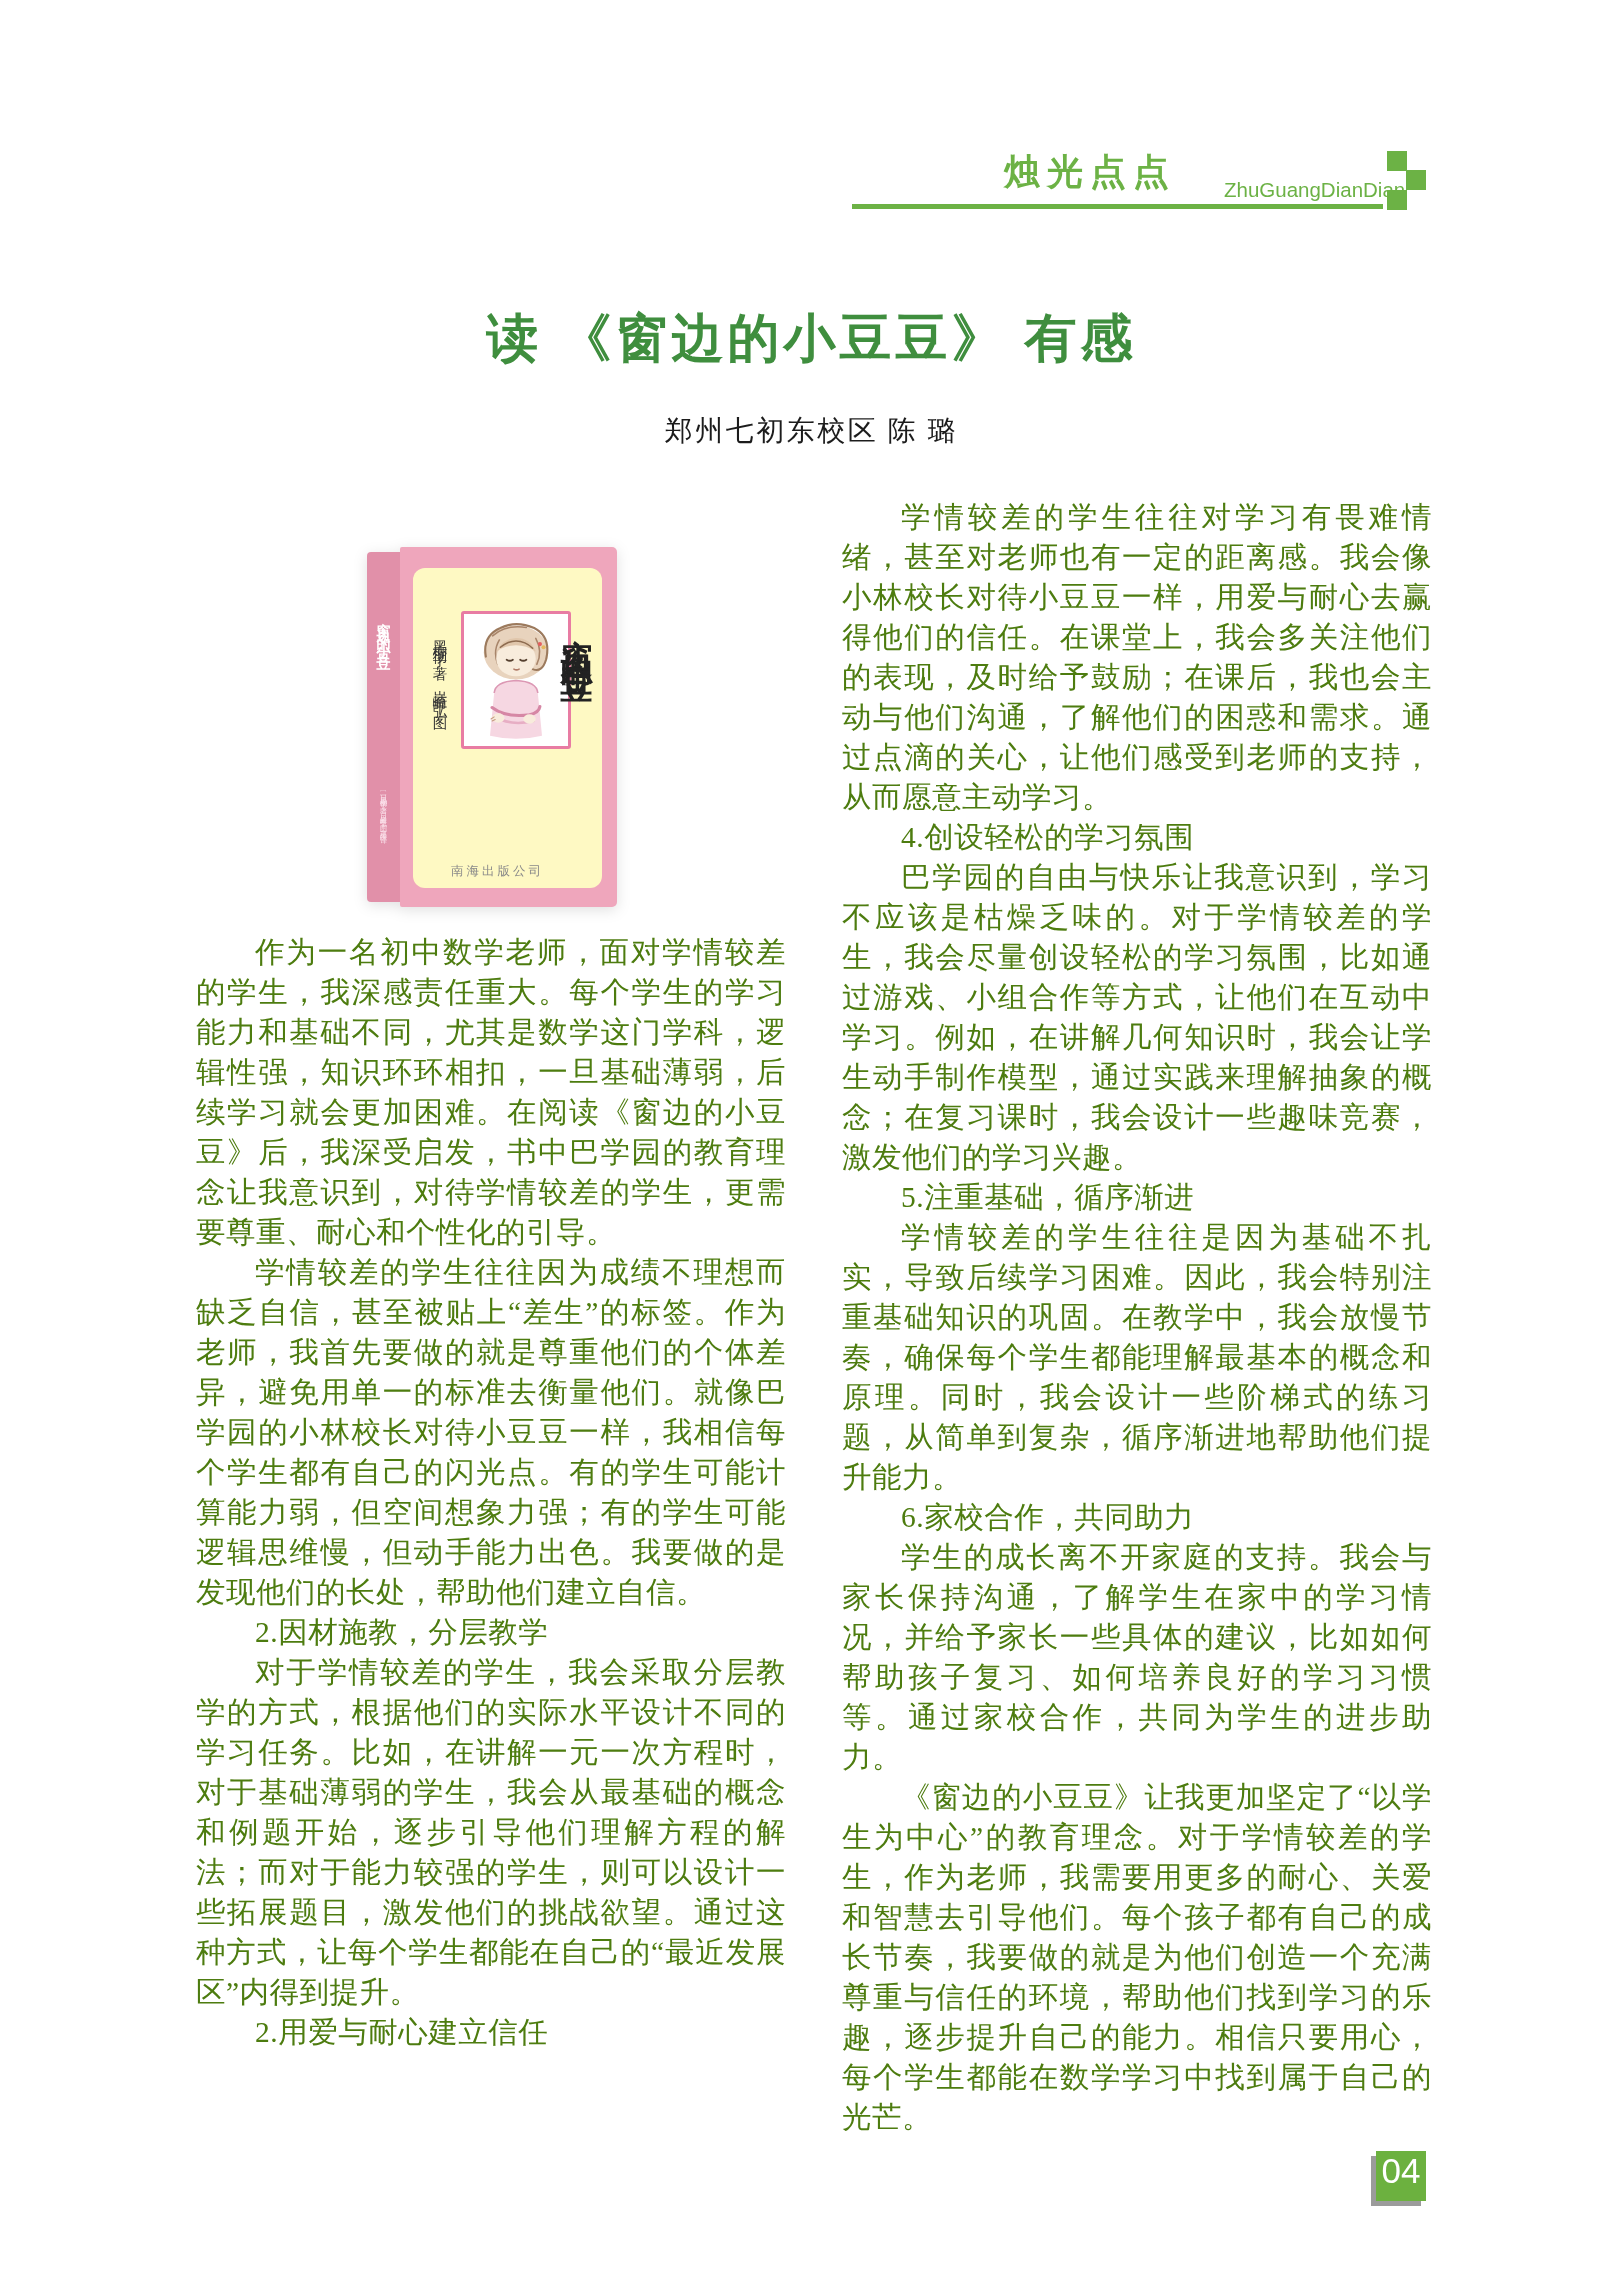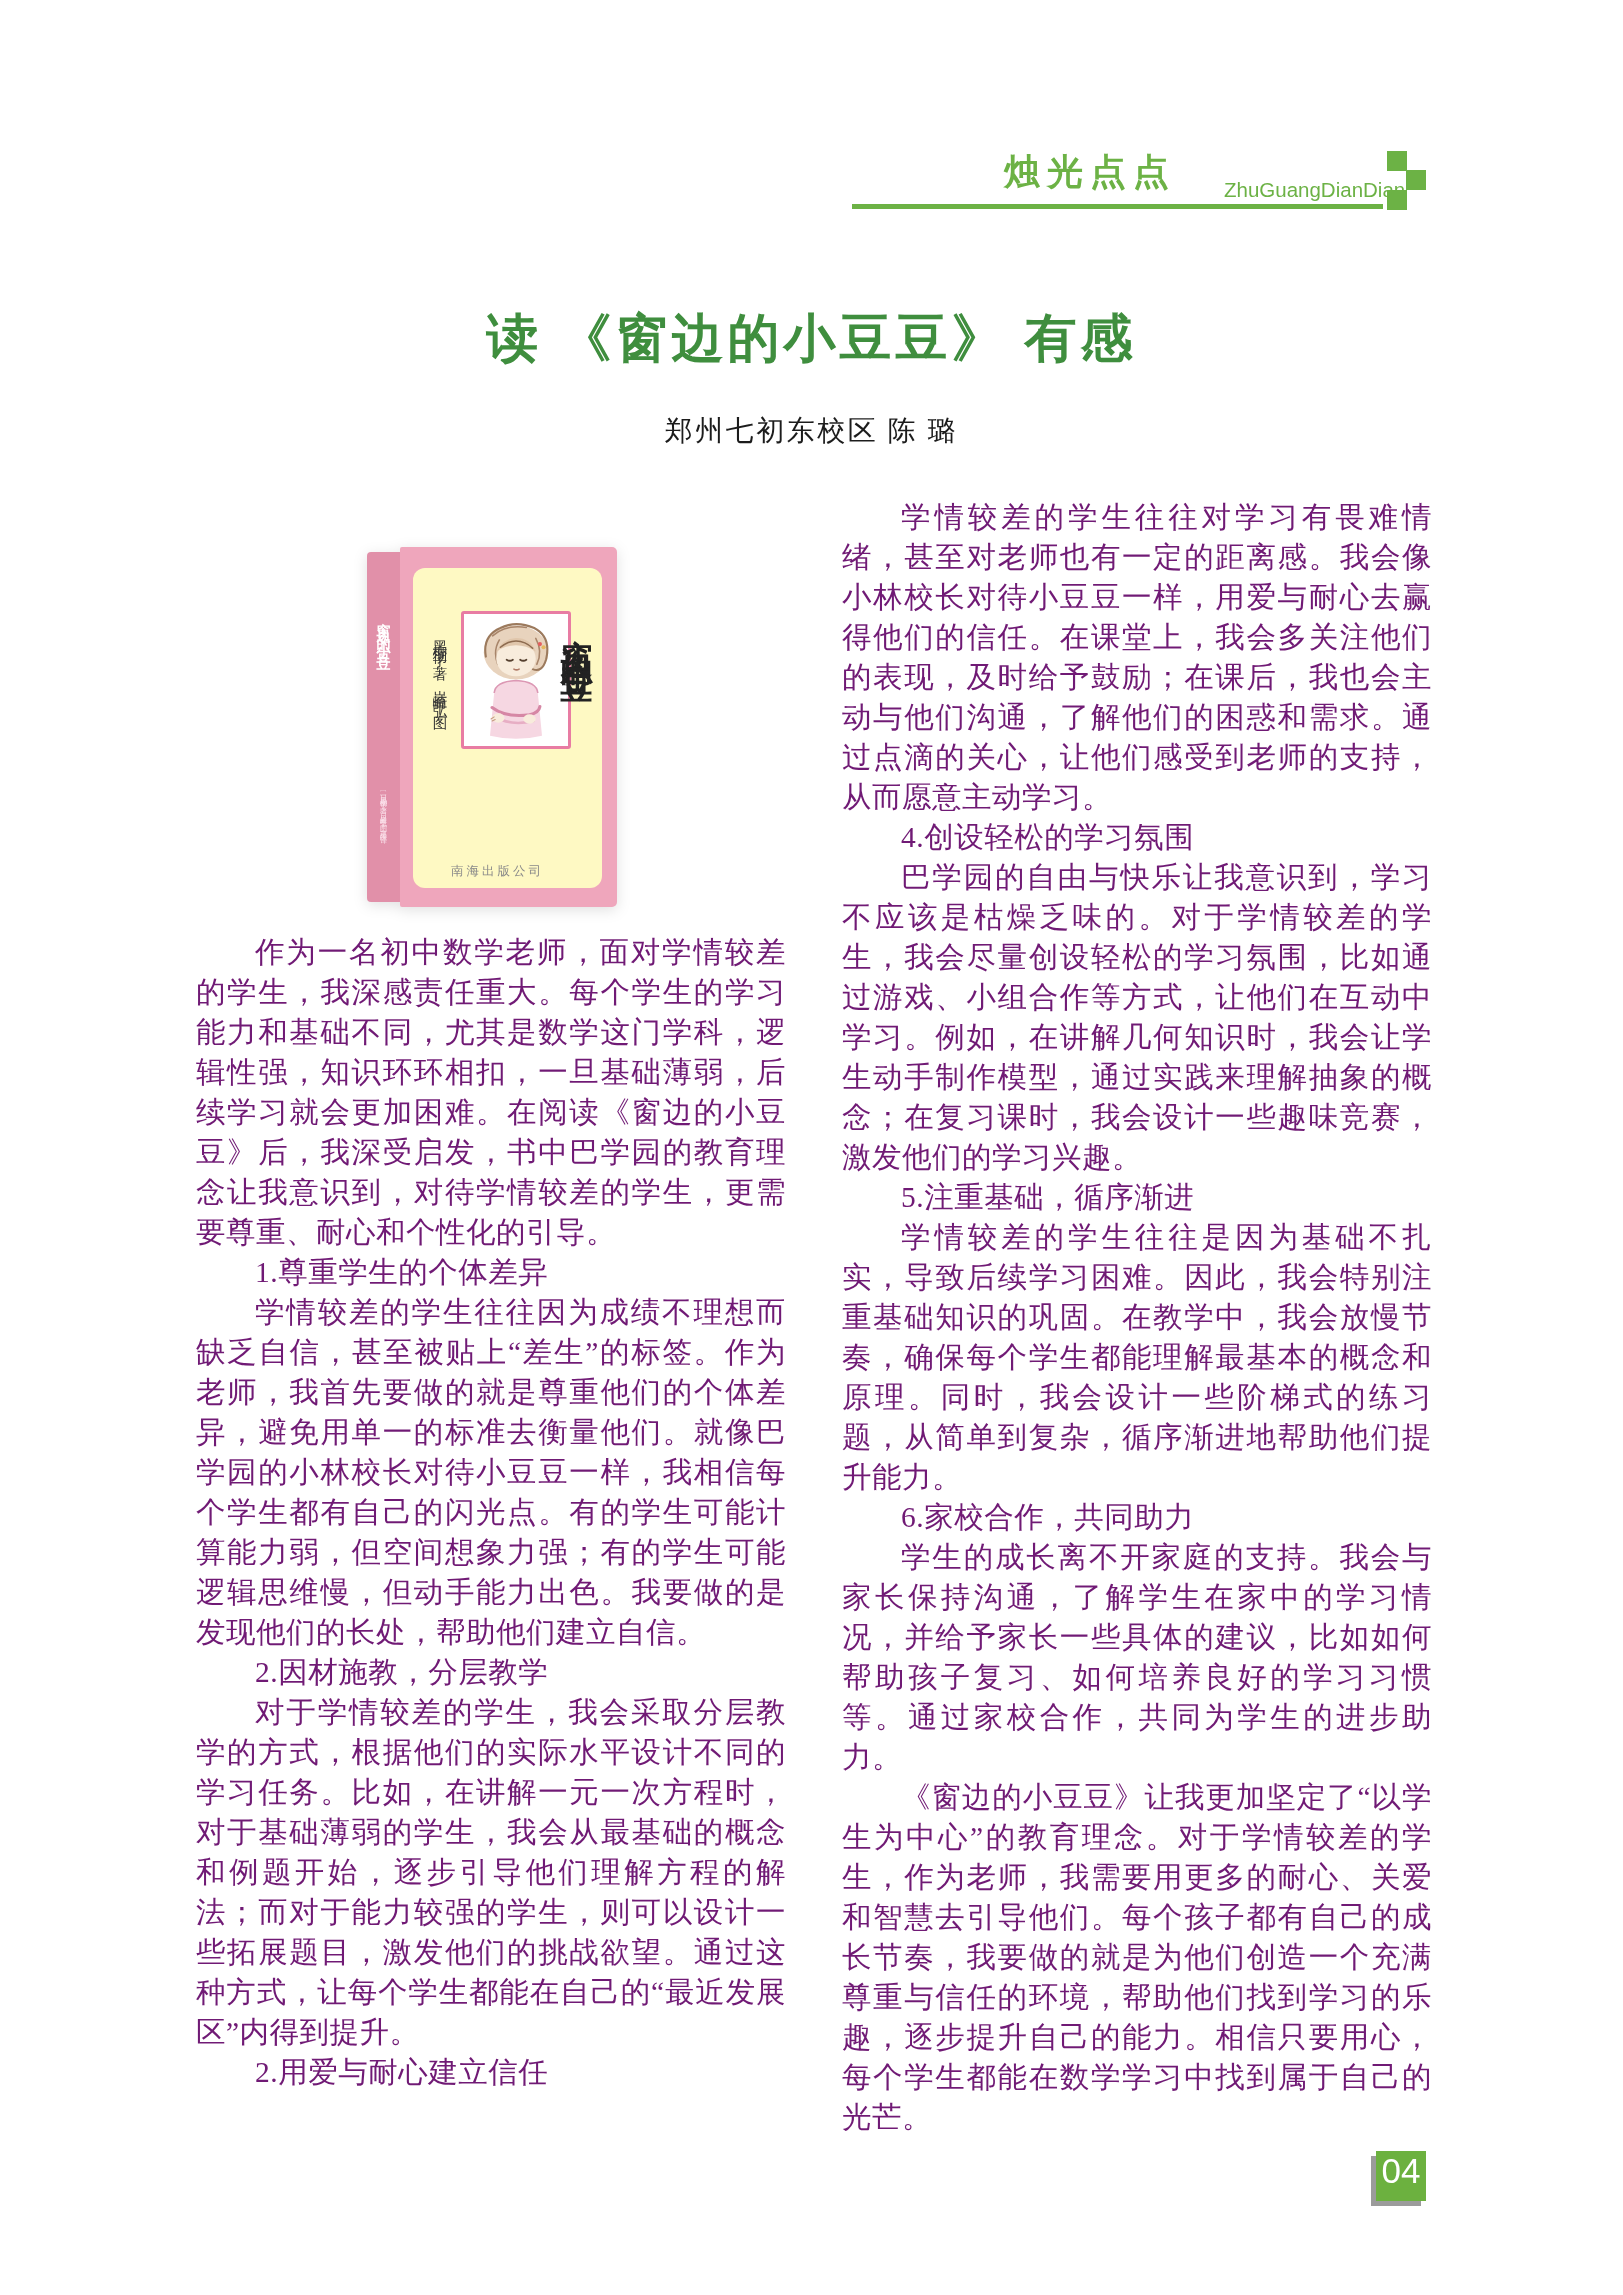--- a/index.html
+++ b/index.html
@@ -85,21 +85,21 @@
   .cover-publisher{
     position:absolute; left:0; right:20px; bottom:8px; text-align:center;
     font-size:12.5px; color:#8a8a8a; letter-spacing:3px;
   }
 
   
   .col{position:absolute; width:590px;}
   .col-left{left:196px; top:932px;}
   .col-right{left:842px; top:497px;}
   .col p{
-    margin:0; font-size:29.5px; line-height:40px; color:#701a75;
+    margin:0; font-size:29.5px; line-height:40px; color:#4d7c0f;
     text-align:justify; text-indent:2em; letter-spacing:0.5px;
   }
 
   
   .page-num{
     position:absolute; left:1376px; top:2151px; width:50px; height:50px;
     background:#6cb13f; box-shadow:-5px 5px 0 #9b9b9b;
     display:flex; justify-content:center;
     color:#ffffff; font-size:35px; font-family:"Liberation Sans", sans-serif;
   }
@@ -158,21 +158,20 @@
           </svg>
         </div>
         <div class="cover-title">窗边的小豆豆</div>
         <div class="cover-publisher">南海出版公司</div>
       </div>
     </div>
   </div>
 
   <div class="col col-left">
       <p>作为一名初中数学老师，面对学情较差的学生，我深感责任重大。每个学生的学习能力和基础不同，尤其是数学这门学科，逻辑性强，知识环环相扣，一旦基础薄弱，后续学习就会更加困难。在阅读《窗边的小豆豆》后，我深受启发，书中巴学园的教育理念让我意识到，对待学情较差的学生，更需要尊重、耐心和个性化的引导。</p>
-      <p>1.尊重学生的个体差异</p>
       <p>学情较差的学生往往因为成绩不理想而缺乏自信，甚至被贴上“差生”的标签。作为老师，我首先要做的就是尊重他们的个体差异，避免用单一的标准去衡量他们。就像巴学园的小林校长对待小豆豆一样，我相信每个学生都有自己的闪光点。有的学生可能计算能力弱，但空间想象力强；有的学生可能逻辑思维慢，但动手能力出色。我要做的是发现他们的长处，帮助他们建立自信。</p>
       <p>2.因材施教，分层教学</p>
       <p>对于学情较差的学生，我会采取分层教学的方式，根据他们的实际水平设计不同的学习任务。比如，在讲解一元一次方程时，对于基础薄弱的学生，我会从最基础的概念和例题开始，逐步引导他们理解方程的解法；而对于能力较强的学生，则可以设计一些拓展题目，激发他们的挑战欲望。通过这种方式，让每个学生都能在自己的“最近发展区”内得到提升。</p>
       <p>2.用爱与耐心建立信任</p>
     </div>
   <div class="col col-right">
       <p>学情较差的学生往往对学习有畏难情绪，甚至对老师也有一定的距离感。我会像小林校长对待小豆豆一样，用爱与耐心去赢得他们的信任。在课堂上，我会多关注他们的表现，及时给予鼓励；在课后，我也会主动与他们沟通，了解他们的困惑和需求。通过点滴的关心，让他们感受到老师的支持，从而愿意主动学习。</p>
       <p>4.创设轻松的学习氛围</p>
       <p>巴学园的自由与快乐让我意识到，学习不应该是枯燥乏味的。对于学情较差的学生，我会尽量创设轻松的学习氛围，比如通过游戏、小组合作等方式，让他们在互动中学习。例如，在讲解几何知识时，我会让学生动手制作模型，通过实践来理解抽象的概念；在复习课时，我会设计一些趣味竞赛，激发他们的学习兴趣。</p>
       <p>5.注重基础，循序渐进</p>

